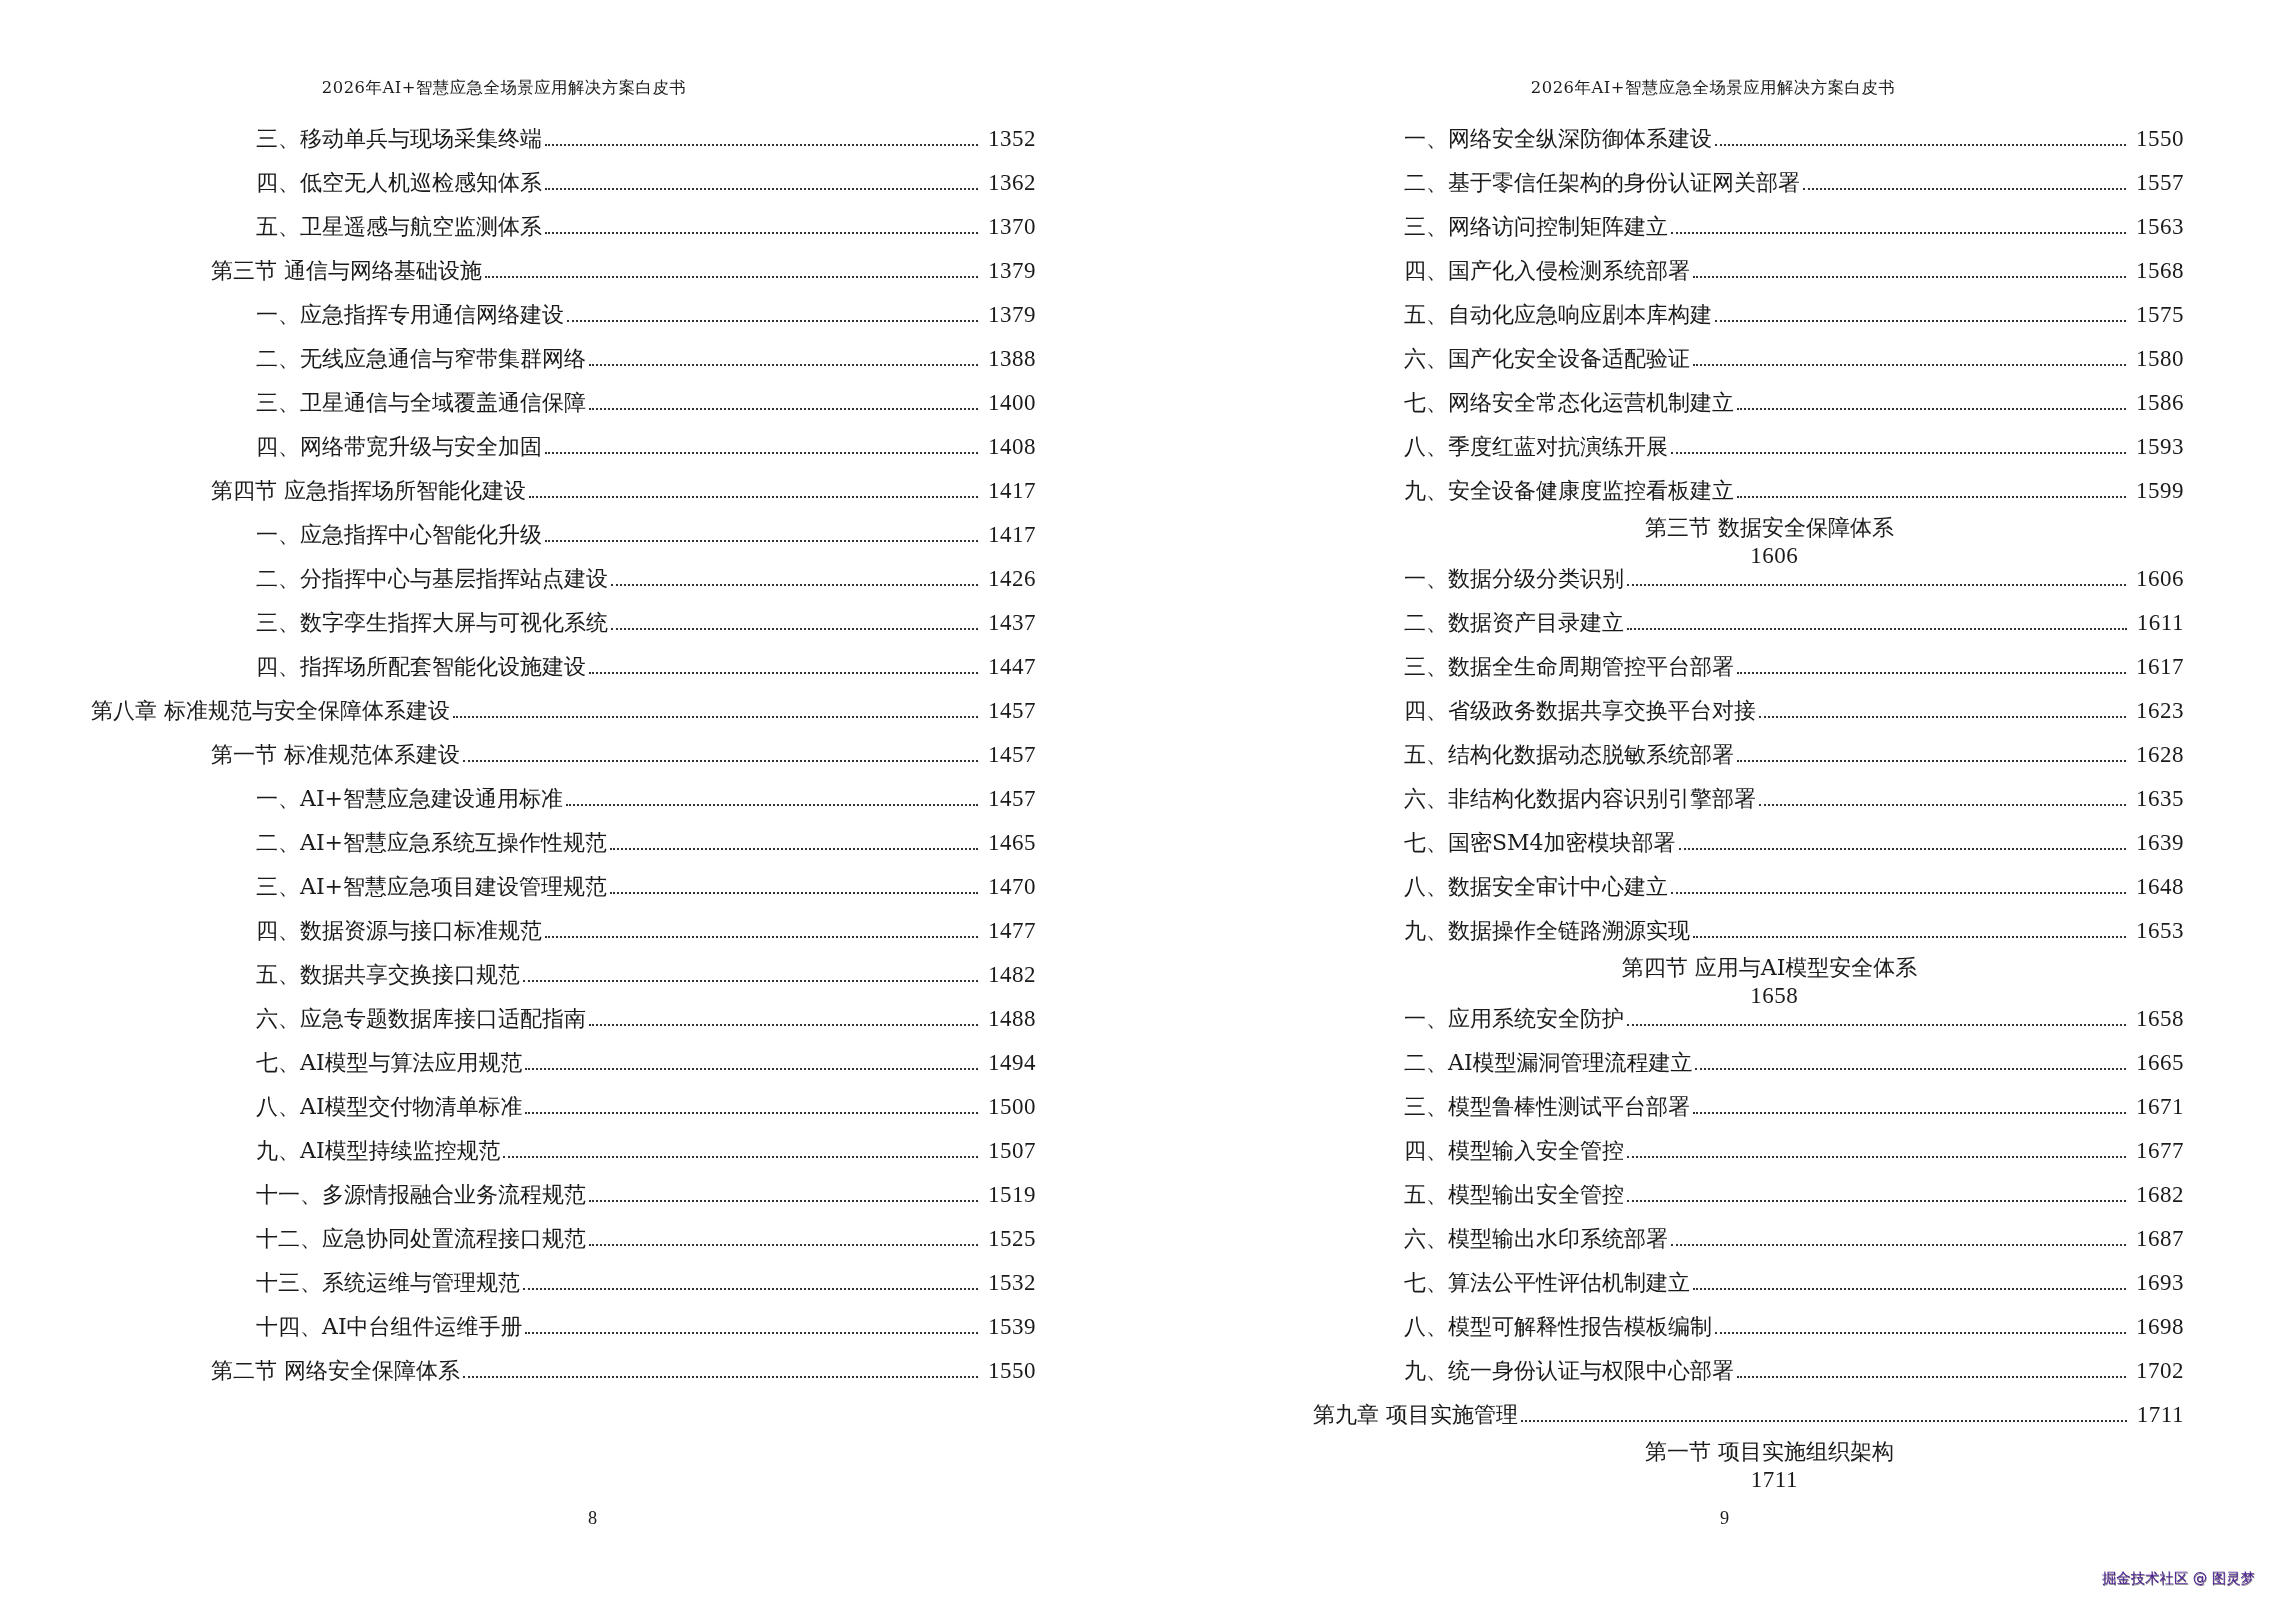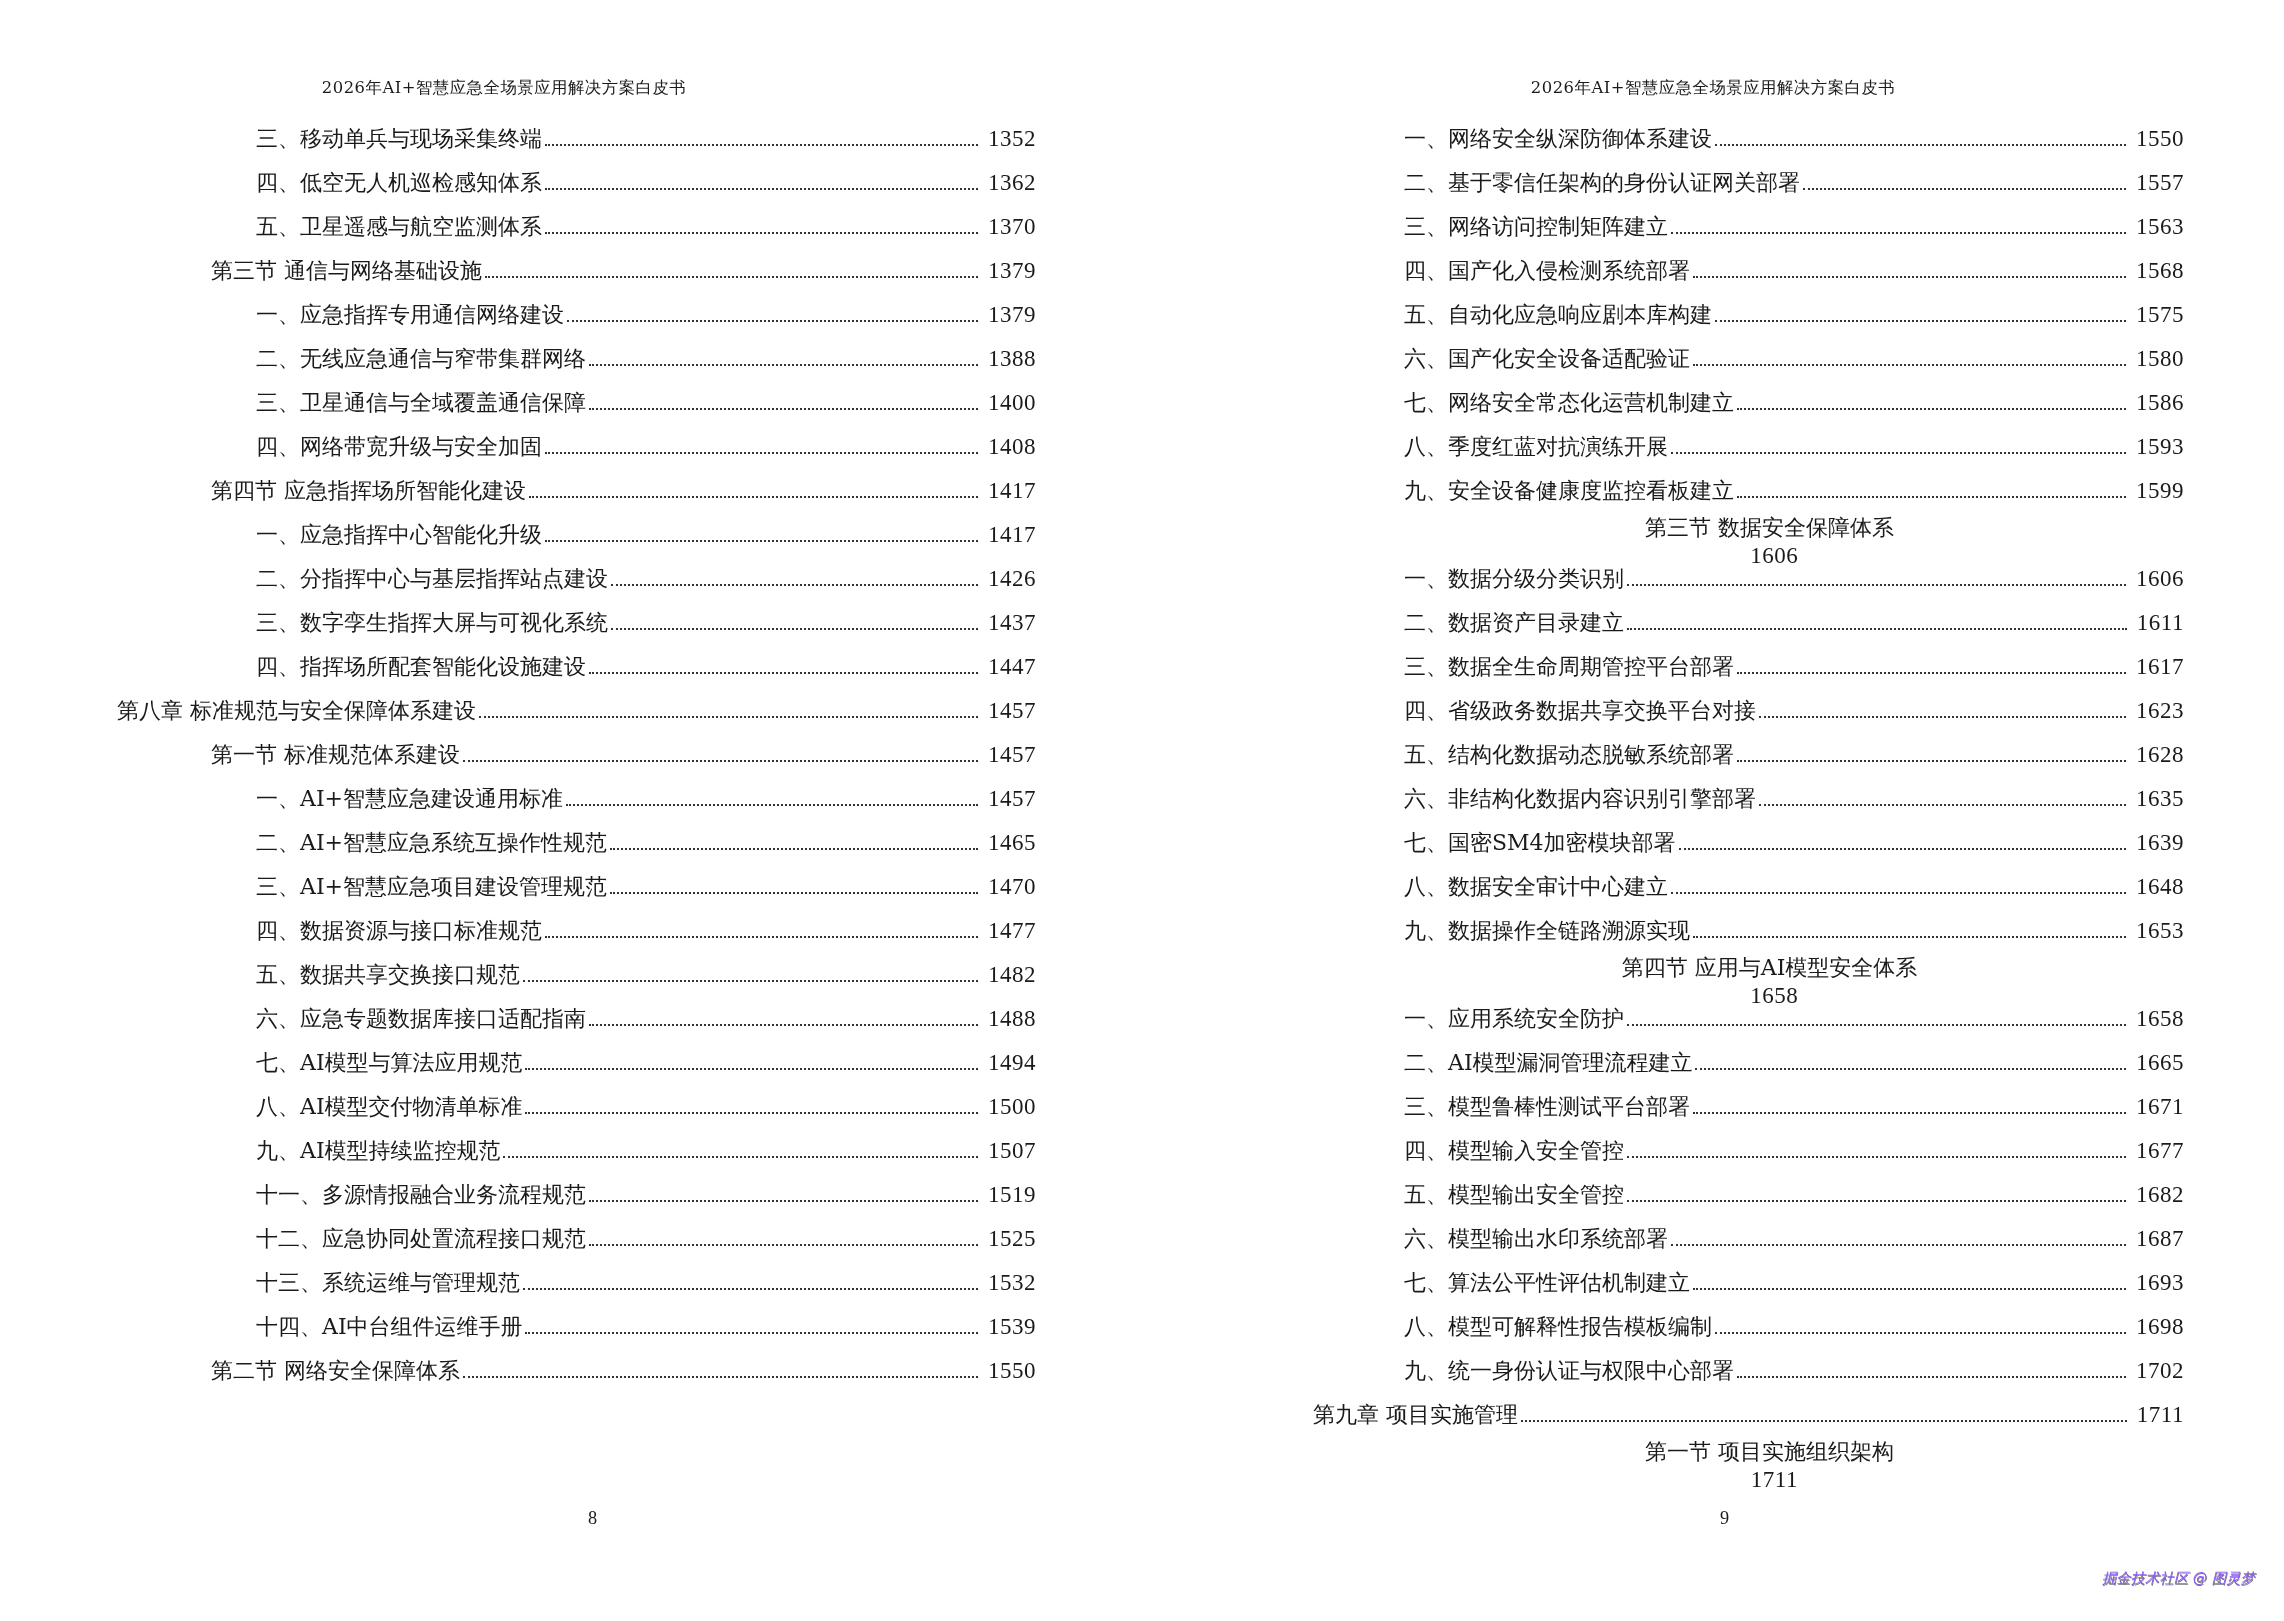--- a/index.html
+++ b/index.html
@@ -16,33 +16,33 @@
   .page-left .toc { left: 0; width: 1036px; }
   .page-right .toc { left: 17px; width: 1025px; }
   .toc-row { position: relative; height: 44px; display: flex; align-items: center;
          font-size: 22px; white-space: nowrap; }
   .toc-row .title { flex: 0 0 auto; padding-right: 2.9px; }
   .toc-row .leader { flex: 1 1 auto; overflow: hidden; height: 22px; position: relative; }
   .toc-row .leader::before { content: ""; position: absolute; left: 0; right: 2.9px; bottom: 3.9px;
          border-bottom: 2.4px dotted #333; }
   .toc-row .pnum { flex: 0 0 auto; padding-left: 6.7px; font-family: "Liberation Serif", serif;
          font-size: 23px; letter-spacing: 0.5px; }
-  .page-left .lvl-chapter { padding-left: 117px; }
+  .page-left .lvl-chapter { padding-left: 91px; }
   .page-left .lvl-section { padding-left: 211px; }
   .page-left .lvl-item { padding-left: 256px; }
   .page-right .lvl-chapter { padding-left: 154px; }
   .page-right .lvl-section { padding-left: 199px; flex-direction: column; }
   .page-right .lvl-item { padding-left: 245px; }
   .page-number { position: absolute; top: 1508px; width: 29px; text-align: center;
          font-size: 18.3px; font-family: "Liberation Serif", serif; }
   .page-left .page-number { left: 578px; }
   .page-right .page-number { left: 568px; }
   .watermark { position: absolute; right: 29px; bottom: 34px; font-size: 14.4px;
-         font-family: "DejaVu Sans", sans-serif; color: #8b5cf6;
-         text-shadow: 0.5px 0.5px 0.5px #777, -0.5px -0.5px 0 #fff; font-style: italic; }
+         font-family: "DejaVu Sans", sans-serif; color: #4c1d95;
+         text-shadow: 0.5px 0.5px 0.5px #777, -0.5px -0.5px 0 #fff; }
 </style>
 </head>
 <body>
 
 <div class="page page-left">
   <div class="running-header">2026年AI+智慧应急全场景应用解决方案白皮书</div>
   <div class="toc">
       <div class="toc-row lvl-item">
         <span class="title">三、移动单兵与现场采集终端</span>
         <span class="leader"></span>

